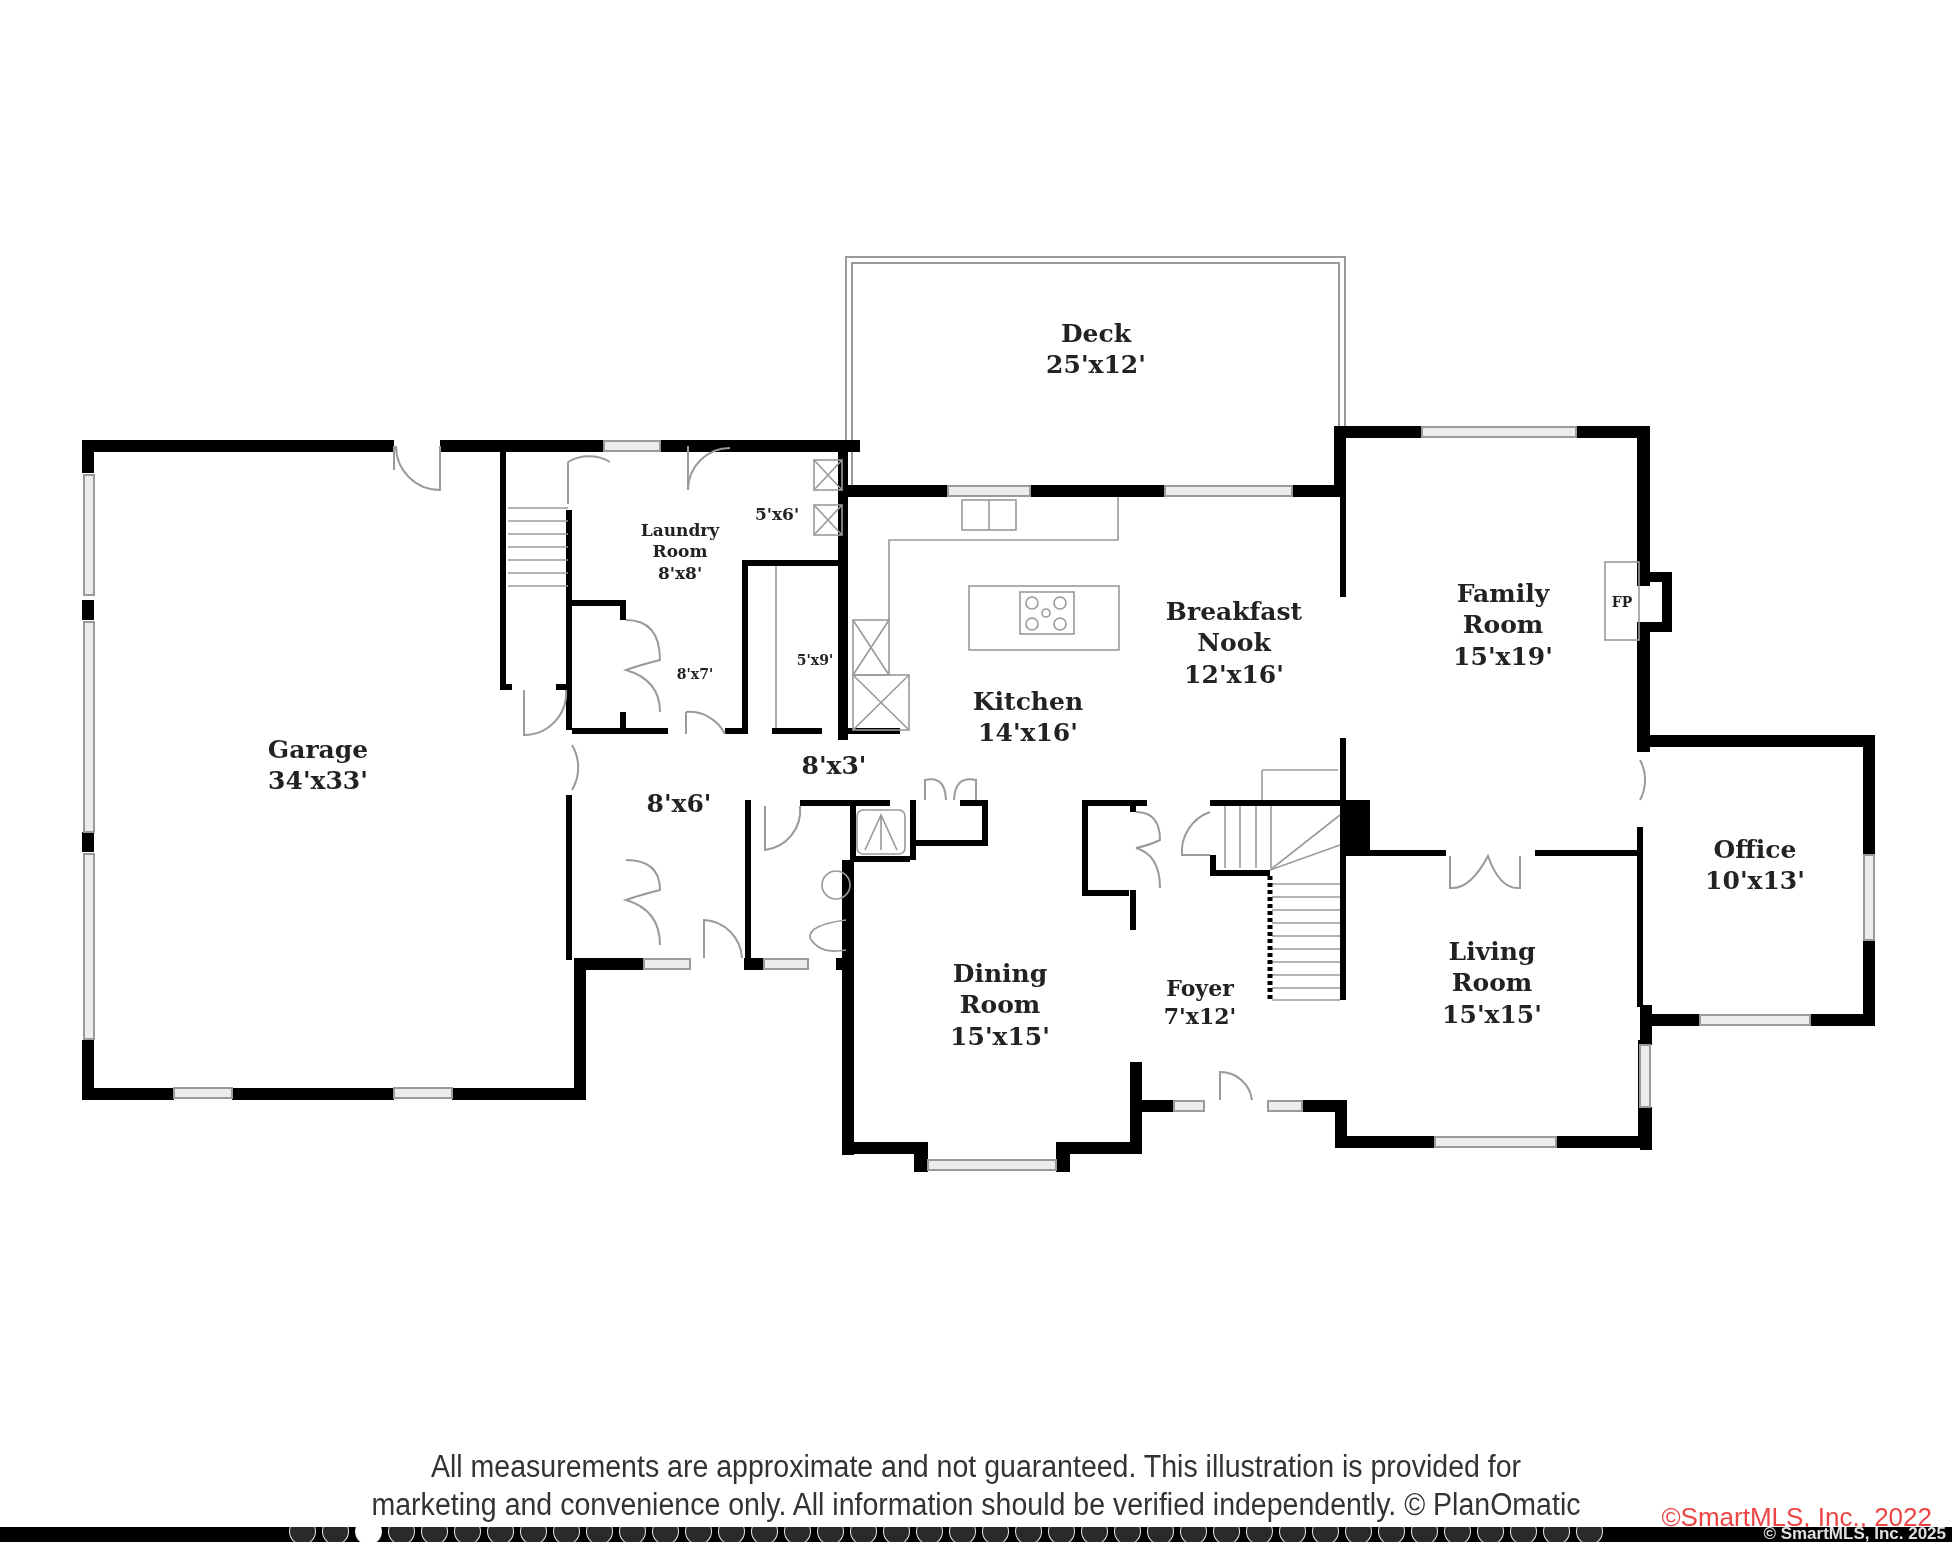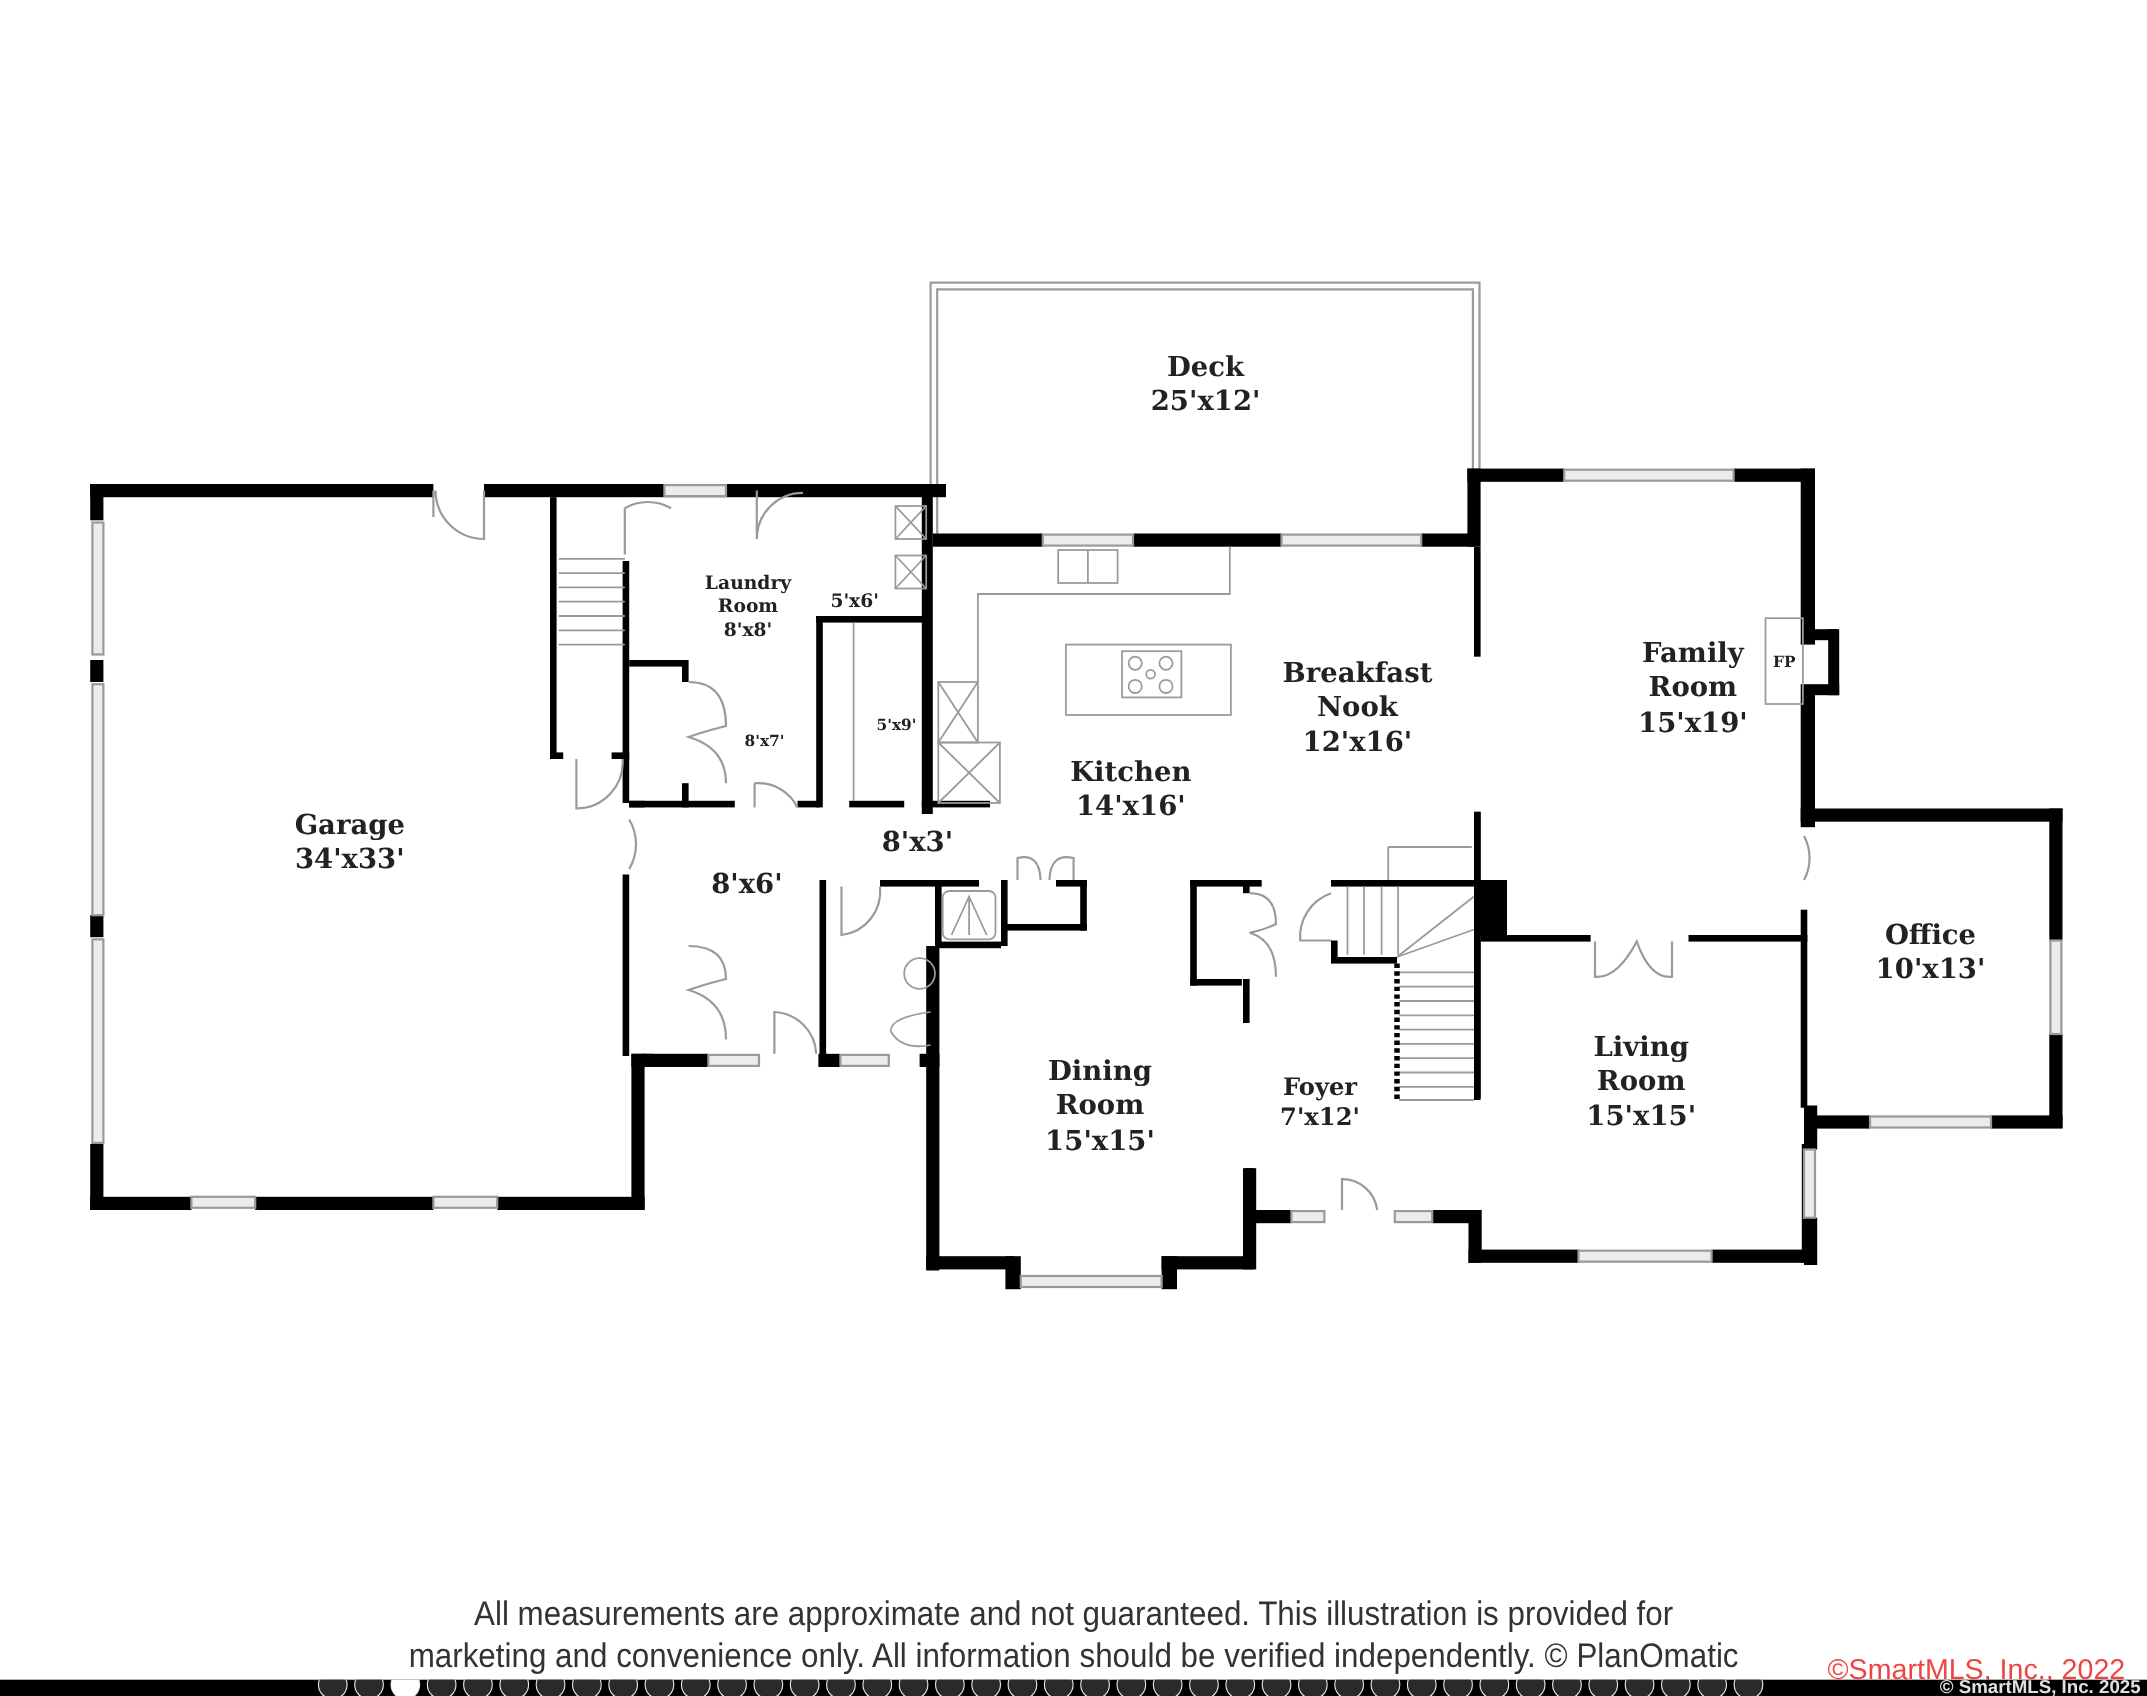--- a/index.html
+++ b/index.html
@@ -255,21 +255,21 @@
   <span>Garage</span>
   <span class="dim">34'x33'</span>
 </div>
 
 <div class="room-label sm" style="left:680px; top:520px;">
   <span class="dim">Laundry</span>
   <span class="dim">Room</span>
   <span class="dim">8'x8'</span>
 </div>
 
-<div class="room-label sm" style="left:777px; top:504px;margin-top:33px;">
+<div class="room-label sm" style="left:777px; top:504px;">
   <span class="dim">5'x6'</span>
 </div>
 
 <div class="room-label xs" style="left:695px; top:666px;">
   <span class="dim">8'x7'</span>
 </div>
 
 <div class="room-label xs" style="left:815px; top:652px;">
   <span class="dim">5'x9'</span>
 </div>
@@ -286,21 +286,21 @@
   <span>Kitchen</span>
   <span class="dim">14'x16'</span>
 </div>
 
 <div class="room-label lg" style="left:1220px; top:596px;margin-left:14px;">
   <span class="dim">Breakfast</span>
   <span class="dim">Nook</span>
   <span class="dim">12'x16'</span>
 </div>
 
-<div class="room-label lg" style="left:1503px; top:578px;margin-left:36px;">
+<div class="room-label lg" style="left:1503px; top:578px;">
   <span class="dim">Family</span>
   <span class="dim">Room</span>
   <span class="dim">15'x19'</span>
 </div>
 
 <div class="room-label xs" style="left:1622px; top:594px;">
   <span>FP</span>
 </div>
 
 <div class="room-label lg" style="left:1755px; top:834px;">

